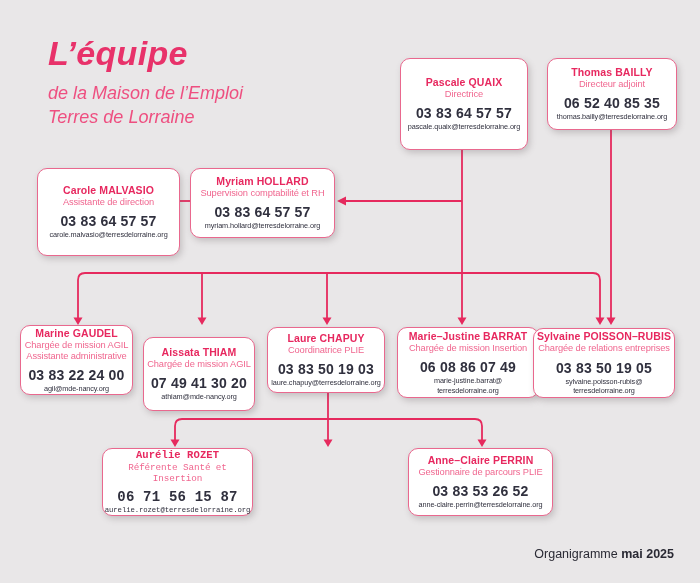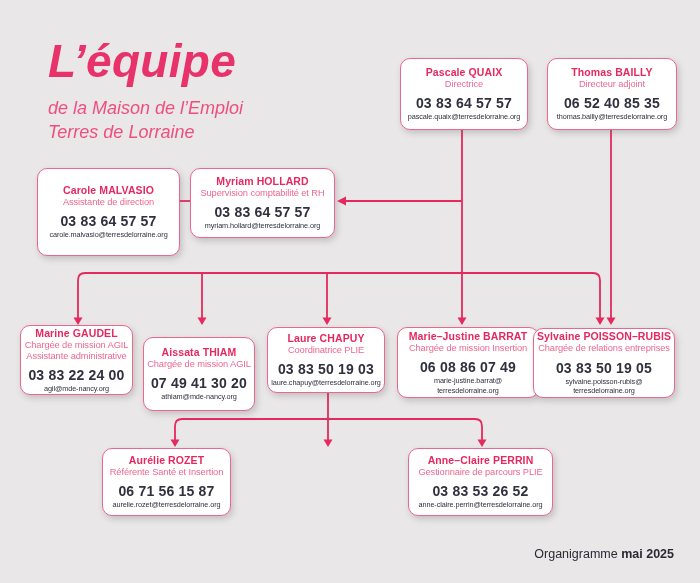--- a/index.html
+++ b/index.html
@@ -7,21 +7,21 @@
     width:700px;height:583px;
     background:#e9e7e8;
     font-family:"Liberation Sans", sans-serif;
     position:relative;
     overflow:hidden;
   }
   .stage{position:absolute;inset:0;width:700px;height:583px;}
 
   
   .title-block{position:absolute;left:48px;top:34px;font-style:italic;z-index:2;}
-  .title-main{font-size:46px;font-weight:bold;color:#e8326a;letter-spacing:.3px;font-style:italic;}
+  .title-main{font-size:34px;font-weight:bold;color:#e8326a;letter-spacing:.3px;font-style:italic;}
   .title-sub{margin-top:9px;font-size:18px;color:#ee4f80;line-height:1.32;}
   .title-sub span{display:block;}
 
   
   svg.connectors{position:absolute;left:0;top:0;z-index:1;pointer-events:none;}
   .conn{stroke:#e62a5e;stroke-width:1.8;fill:none;}
   .arrow{fill:#e62a5e;stroke:none;}
 
   
   .card{
@@ -33,30 +33,30 @@
     display:flex;flex-direction:column;align-items:center;justify-content:center;
     text-align:center;box-sizing:border-box;padding:4px 2px;
   }
   .p-name{font-size:10.5px;font-weight:bold;color:#e7285f;letter-spacing:.1px;}
   .p-role{font-size:9.3px;color:#f0668f;line-height:1.2;margin-top:1px;letter-spacing:-.1px;text-align:center;}
   .p-role span{display:block;}
   .p-phone{font-size:14px;font-weight:bold;color:#30303e;margin-top:5px;letter-spacing:.2px;}
   .p-email{font-size:7.3px;color:#30303e;line-height:1.3;letter-spacing:-.1px;margin-top:1px;white-space:nowrap;}
   .p-email span{display:block;text-align:center;}
 
-  .pos-quaix{left:400px;top:58px;width:128px;height:72px;}
+  .pos-quaix{left:400px;top:58px;width:128px;height:92px;}
   .pos-bailly{left:547px;top:58px;width:130px;height:72px;}
   .pos-malvasio{left:37px;top:168px;width:143px;height:88px;}
   .pos-hollard{left:190px;top:168px;width:145px;height:70px;}
   .pos-gaudel{left:20px;top:325px;width:113px;height:70px;}
   .pos-thiam{left:143px;top:337px;width:112px;height:74px;}
   .pos-chapuy{left:267px;top:327px;width:118px;height:66px;}
   .pos-barrat{left:397px;top:327px;width:142px;height:71px;}
   .pos-poisson{left:533px;top:328px;width:142px;height:70px;}
-  .pos-rozet{left:102px;top:448px;width:129px;height:68px;}
+  .pos-rozet{left:102px;top:448px;width:151px;height:68px;font-family:Liberation Mono, monospace;}
   .pos-valenzuela{left:255px;top:448px;width:142px;height:68px;}
   .pos-perrin{left:408px;top:448px;width:145px;height:68px;}
 
   
   .footer{position:absolute;right:26px;top:547px;font-size:12.5px;color:#2a2a34;z-index:2;}
   .footer .bold{font-weight:bold;}
 </style>
 </head>
 <body>
 

